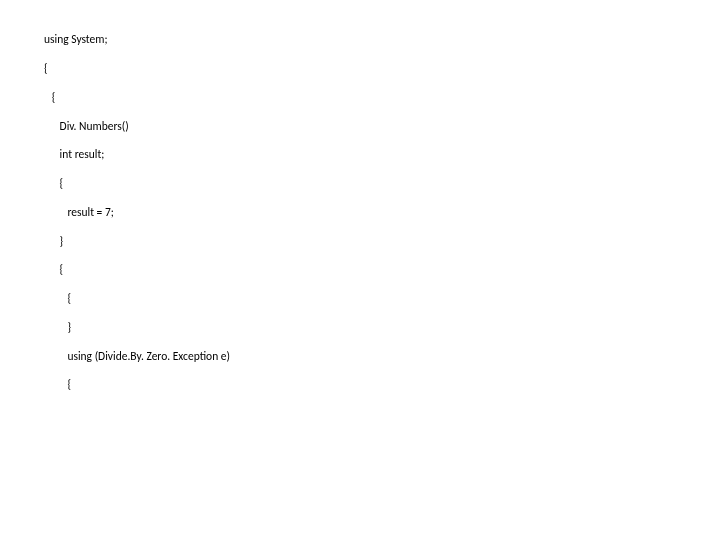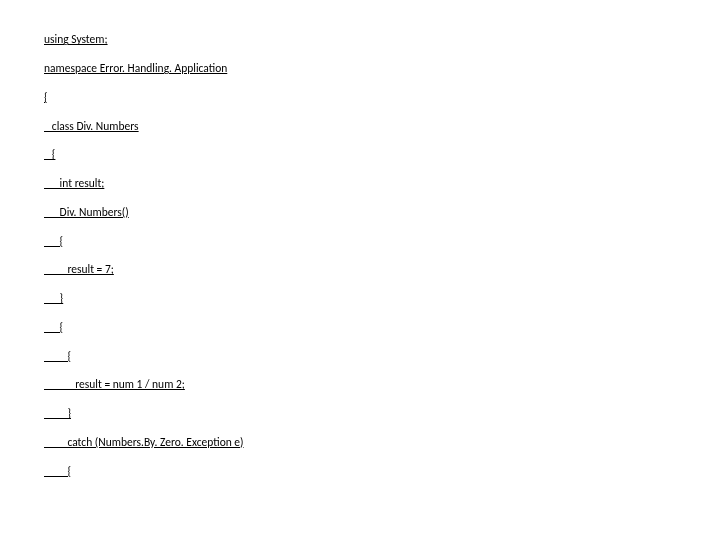--- a/index.html
+++ b/index.html
@@ -12,42 +12,38 @@
     font-size: 11.5px;
     color: #000000;
     line-height: 1.25;
   }
   .page {
     padding: 18px 0 0 44px;
     white-space: pre;
   }
   .line {
     display: block;
-    text-decoration: underline;
   }
 </style>
 </head>
 <body>
 
 <div class="page">
 <span class="line">using System;</span>
-<span class="line">namespace Error. Handling. Application</span>
 <span class="line">{</span>
-<span class="line">   class Div. Numbers</span>
 <span class="line">   {</span>
+<span class="line">      Div. Numbers()</span>
 <span class="line">      int result;</span>
-<span class="line">      Div. Numbers()</span>
 <span class="line">      {</span>
 <span class="line">         result = 7;</span>
 <span class="line">      }</span>
 <span class="line">      {</span>
 <span class="line">         {</span>
-<span class="line">            result = num 1 / num 2;</span>
 <span class="line">         }</span>
-<span class="line">         catch (Numbers.By. Zero. Exception e)</span>
+<span class="line">         using (Divide.By. Zero. Exception e)</span>
 <span class="line">         {</span>
 
 
 
 
 
 
 
 
 

